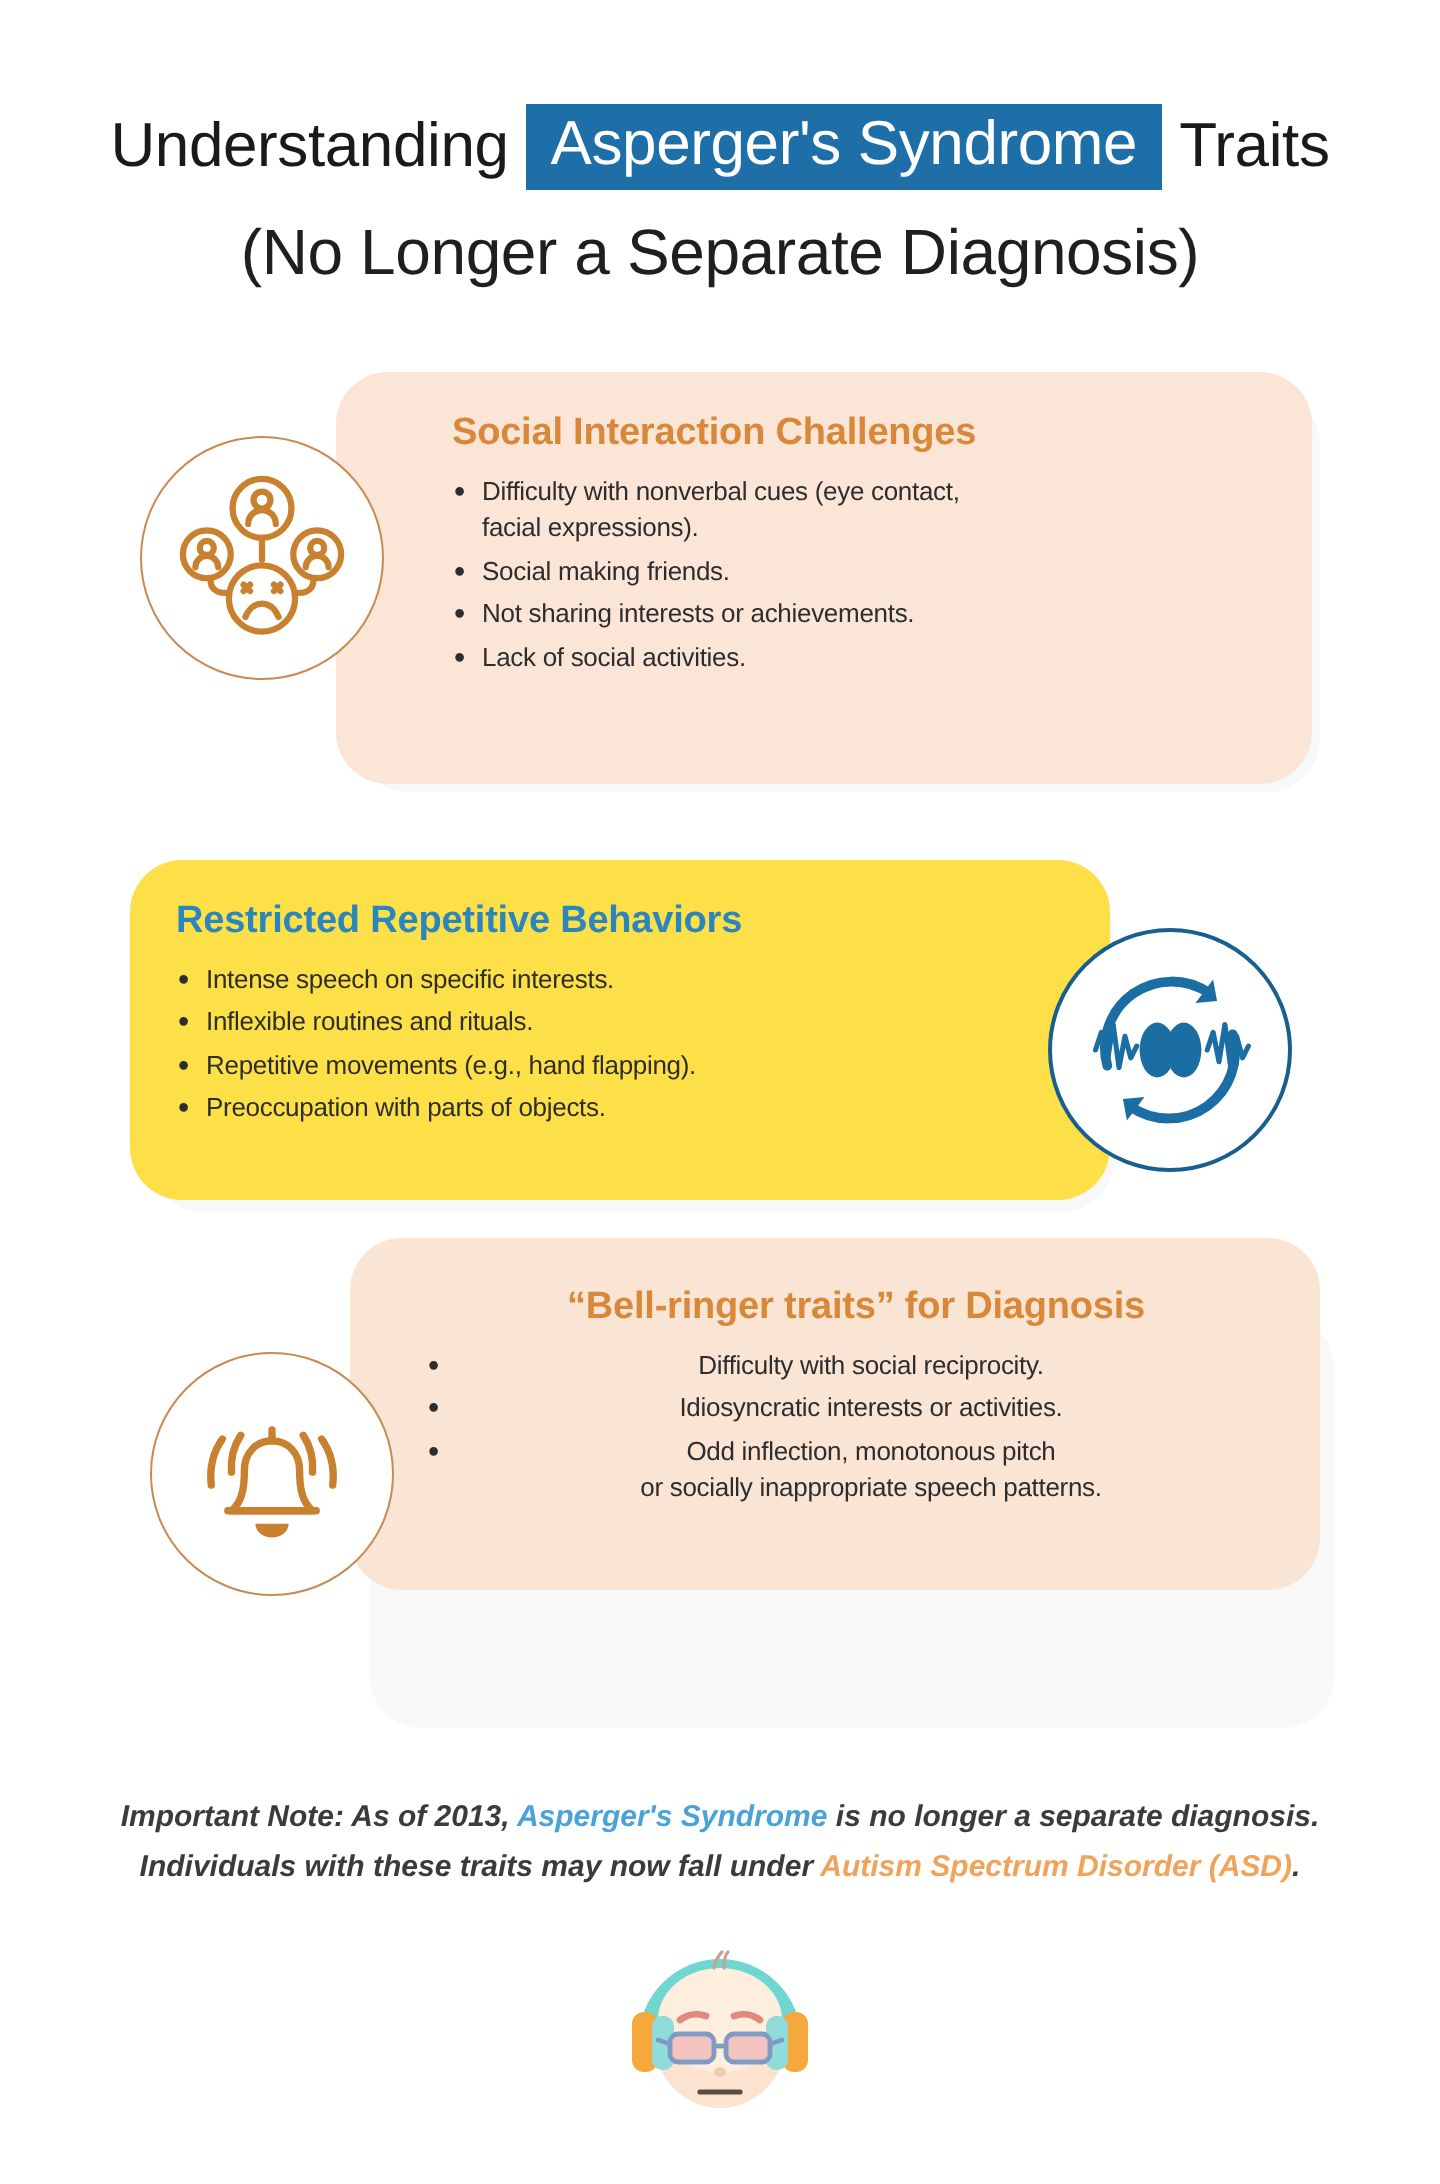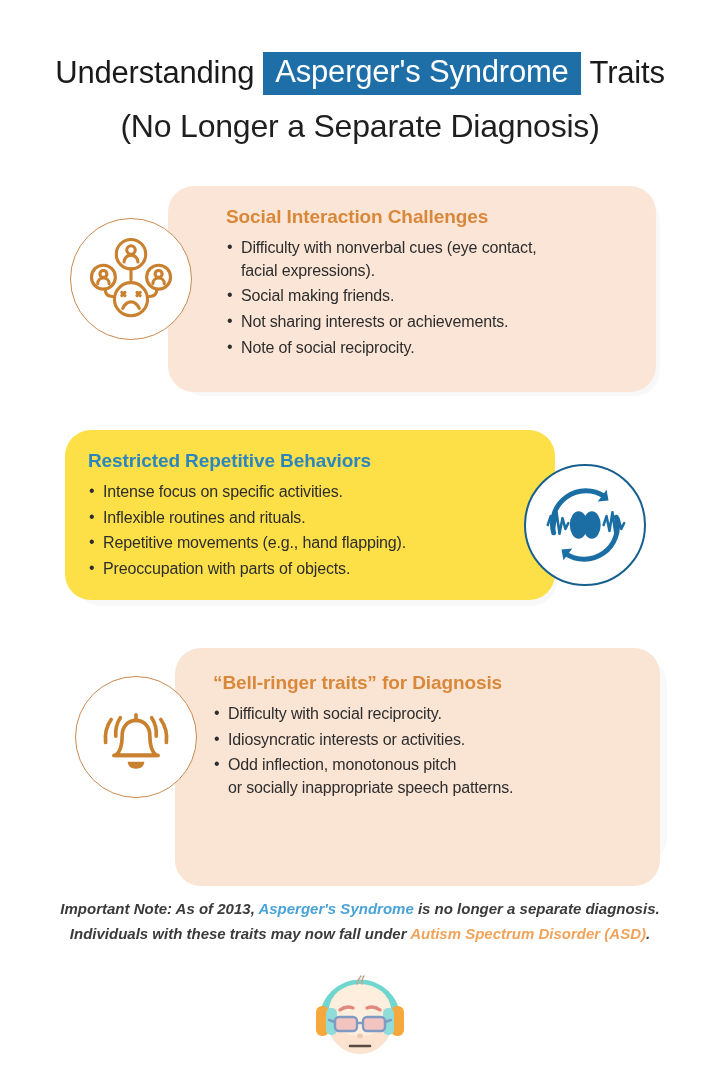--- a/index.html
+++ b/index.html
@@ -33,21 +33,21 @@
   .card.peach2{ background:#fae4d4; }
   .card.blue{ background:#fde047; }
 
   .card-inner{ position:absolute; }
   .card-title{ font-size:19px; font-weight:bold; letter-spacing:-0.1px; }
   .card-title.orange{ color:#d9883a; }
   .card-title.blue-t{ color:#2a86bd; }
 
   ul.bullets{ list-style:none; margin-top:9px; }
   ul.bullets li{
-    position:relative; padding-left:15px; font-size:16px; line-height:1.42;
+    position:relative; padding-left:15px; font-size:13px; line-height:1.42;
     color:#2d2d2d; margin-bottom:3px; letter-spacing:-0.15px;
   }
   ul.bullets li::before{
     content:"\2022"; position:absolute; left:1px; top:-1px; font-size:16px; color:#2d2d2d;
   }
   ul.bullets li.cont{ padding-left:15px; margin-top:-3px; }
   ul.bullets li.cont::before{ content:""; }
 
   
   .icon-badge{
@@ -82,21 +82,21 @@
 
 <div class="card-shadow" style="left:178px; top:196px; width:482px; height:200px;"></div>
 <div class="card peach" style="left:168px; top:186px; width:488px; height:206px;">
   <div class="card-inner" style="left:46px; top:20px; width:430px;margin-left:12px;">
     <div class="card-title orange">Social Interaction Challenges</div>
     <ul class="bullets">
       <li>Difficulty with nonverbal cues (eye contact,</li>
       <li class="cont">facial expressions).</li>
       <li>Social making friends.</li>
       <li>Not sharing interests or achievements.</li>
-      <li>Note of social reciprocity.</li>
+      <li>Lack of social activities.</li>
     </ul>
   </div>
 </div>
 
 <div class="icon-badge orange" style="left:70px; top:218px; width:122px; height:122px;">
   <svg width="92" height="92" viewBox="0 0 100 100" fill="none" stroke="#c9802f" stroke-width="3.4" stroke-linecap="round" stroke-linejoin="round">
 
     <circle cx="50" cy="23" r="16"></circle>
     <circle cx="50" cy="18.5" r="4.6"></circle>
     <path d="M42.5 31.5c0-4.3 3.4-7.5 7.5-7.5s7.5 3.2 7.5 7.5"></path>
@@ -118,21 +118,21 @@
     <path d="M56.5 64.5l3.5 3.5M60 64.5l-3.5 3.5"></path>
     <path d="M41 82c2.2-5 5.4-7.2 9-7.2s6.8 2.2 9 7.2"></path>
   </svg>
 </div>
 
 <div class="card-shadow" style="left:75px; top:440px; width:482px; height:166px;"></div>
 <div class="card blue" style="left:65px; top:430px; width:490px; height:170px;">
   <div class="card-inner" style="left:23px; top:20px; width:440px;">
     <div class="card-title blue-t">Restricted Repetitive Behaviors</div>
     <ul class="bullets">
-      <li>Intense focus on specific activities.</li>
+      <li>Intense speech on specific interests.</li>
       <li>Inflexible routines and rituals.</li>
       <li>Repetitive movements (e.g., hand flapping).</li>
       <li>Preoccupation with parts of objects.</li>
     </ul>
   </div>
 </div>
 
 <div class="icon-badge blueb" style="left:524px; top:464px; width:122px; height:122px;">
   <svg width="98" height="98" viewBox="0 0 100 100" fill="none">
     <g stroke="#1b6ea3" stroke-width="5" stroke-linecap="round" fill="none">
@@ -146,21 +146,21 @@
     <ellipse cx="57" cy="50" rx="9" ry="14" fill="#1b6ea3"></ellipse>
 
     <g stroke="#1b6ea3" stroke-width="2.6" stroke-linejoin="round" stroke-linecap="round" fill="none">
       <path d="M12 50l3-9 3 15 3-19 3 22 3-16 3 11 3-6"></path>
       <path d="M69 50l3-9 3 15 3-19 3 22 3-16 3 11 3-6"></path>
     </g>
   </svg>
 </div>
 
 <div class="card-shadow" style="left:185px; top:658px; width:482px; height:206px;"></div>
-<div class="card peach2" style="left:175px; top:648px; width:485px; height:238px;">
+<div class="card peach2" style="left:175px; top:619px; width:485px; height:176px;text-align:center;">
   <div class="card-inner" style="left:38px; top:24px; width:430px;">
     <div class="card-title orange">“Bell-ringer traits” for Diagnosis</div>
     <ul class="bullets">
       <li>Difficulty with social reciprocity.</li>
       <li>Idiosyncratic interests or activities.</li>
       <li>Odd inflection, monotonous pitch</li>
       <li class="cont">or socially inappropriate speech patterns.</li>
     </ul>
   </div>
 </div>

